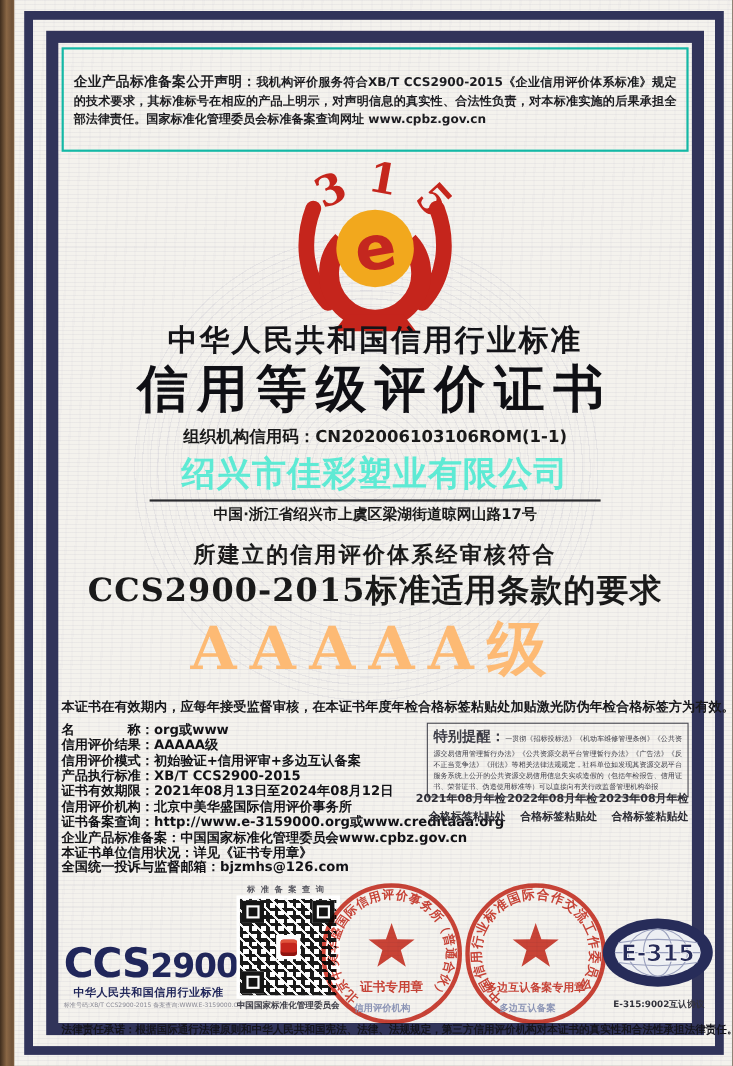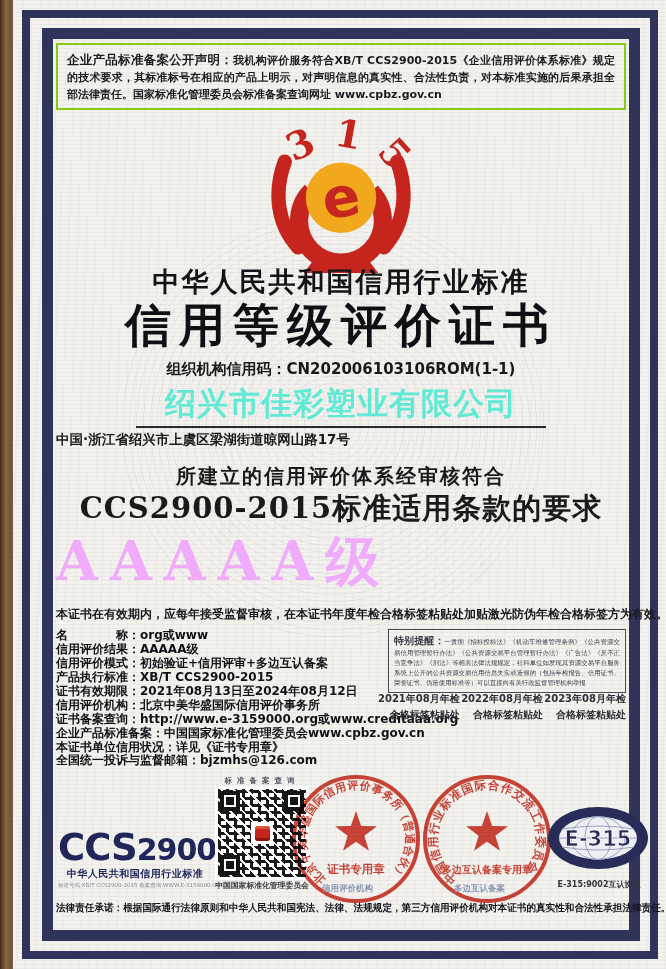--- a/index.html
+++ b/index.html
@@ -16,47 +16,47 @@
       repeating-linear-gradient(92deg, rgba(170,165,190,.05) 0 2px, transparent 2px 9px);
   }
   .watermark{position:absolute;left:50%;top:44%;width:430px;height:430px;transform:translate(-50%,-50%);
     border-radius:50%;
     background:repeating-radial-gradient(circle at 50% 50%, rgba(130,130,165,.10) 0 1px, transparent 1px 7px);
   }
   .frame-outer{position:absolute;left:22px;top:10px;right:8px;bottom:10px;border:8px solid #31345a;}
   .frame-inner{position:absolute;left:42px;top:28px;right:26px;bottom:28px;border:11px solid #31345a;}
   .content{position:absolute;left:56px;top:43px;right:40px;bottom:40px;color:#1a1a1a;}
 
-  .decl-box{border:2px solid #84cc16;padding:5px 9px;font-size:11px;font-weight:bold;
+  .decl-box{border:2px solid #14b8a6;padding:19px 9px;font-size:11px;font-weight:bold;
     line-height:1.55;text-align:justify;color:#1c1c20;}
   .decl-label{font-size:12.5px;}
 
   .logo315{height:152px;display:flex;justify-content:center;margin-top:4px;}
 
   .t-standard{text-align:center;font-size:27px;font-weight:bold;letter-spacing:2px;color:#141418;line-height:1.2;}
   .t-cert{text-align:center;font-size:46px;font-weight:900;letter-spacing:8px;color:#0f0f14;line-height:1.15;
     font-family:"DejaVu Serif","Liberation Serif",serif;}
   .org-code{text-align:center;font-size:15px;font-weight:bold;margin-top:8px;line-height:1.3;}
   .certify{text-align:center;font-size:19px;font-weight:bold;margin-top:6px;line-height:1.3;}
   .company{width:72%;margin:6px auto 0;text-align:center;font-size:31px;font-weight:bold;
     border-bottom:2px solid #2a2a2e;padding-bottom:4px;letter-spacing:1px;line-height:1.2;color:#5eead4;}
-  .address{font-size:13.5px;font-weight:bold;margin-top:3px;}
+  .address{text-align:center;font-size:13.5px;font-weight:bold;margin-top:3px;}
   .stmt1{text-align:center;font-size:20px;font-weight:bold;margin-top:14px;letter-spacing:2px;line-height:1.3;}
   .stmt2{text-align:center;font-size:29px;font-weight:900;margin-top:2px;letter-spacing:1px;line-height:1.2;
     font-family:"DejaVu Serif","Liberation Serif",serif;}
-  .grade{font-size:54px;font-weight:900;color:#f0abfc;letter-spacing:12px;margin-top:4px;
+  .grade{text-align:center;font-size:54px;font-weight:900;color:#fdba74;letter-spacing:12px;margin-top:4px;
     line-height:1.15;font-family:"DejaVu Serif","Liberation Serif",serif;}
   .validity{font-size:12px;font-weight:bold;margin-top:14px;white-space:nowrap;color:#18181c;}
 
   .lower{position:relative;margin-top:6px;height:150px;}
   .details{width:375px;}
   .detail-row{font-size:12px;font-weight:bold;line-height:13.9px;white-space:nowrap;color:#121216;}
   .reminder{position:absolute;right:0;top:0;width:226px;border:1px solid #4a4a52;padding:3px 5px;
     font-size:6.4px;line-height:1.55;color:#3c3c46;text-align:justify;}
-  .reminder b{font-size:10px;}
+  .reminder b{font-size:13px;}
   .inspections{position:absolute;right:0;top:62px;width:248px;display:flex;justify-content:space-between;}
   .insp{text-align:right;font-size:10px;font-weight:bold;line-height:1.6;color:#2e2e36;}
 
   .footer{position:relative;height:118px;margin-top:0;}
   .ccs{position:absolute;left:2px;bottom:8px;width:154px;text-align:center;color:#20265a;}
   .ccs-brand{font-weight:900;letter-spacing:-1px;line-height:1;}
   .ccs-c{font-size:37px;}
   .ccs-n{font-size:30px;}
   .ccs-sub{font-size:10px;font-weight:bold;margin-top:1px;letter-spacing:0.5px;}
   .ccs-fine{font-size:5.5px;color:#8a8a95;margin-top:1px;white-space:nowrap;}

